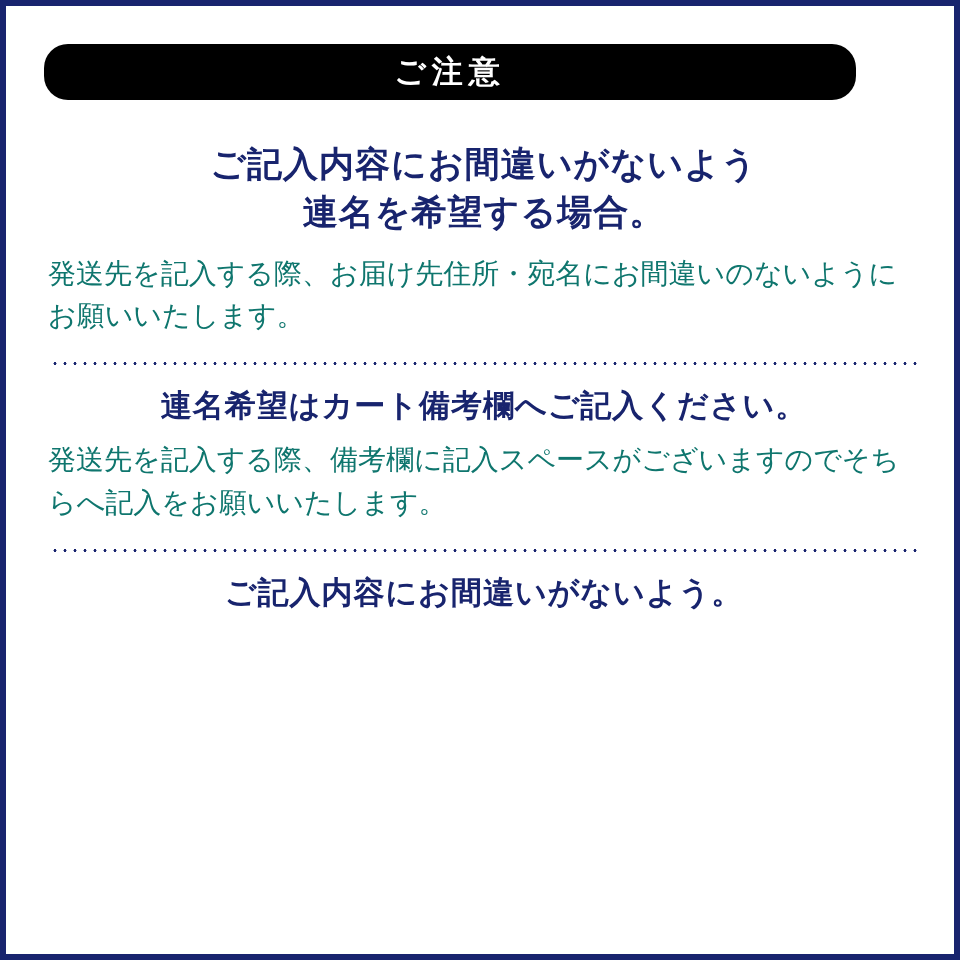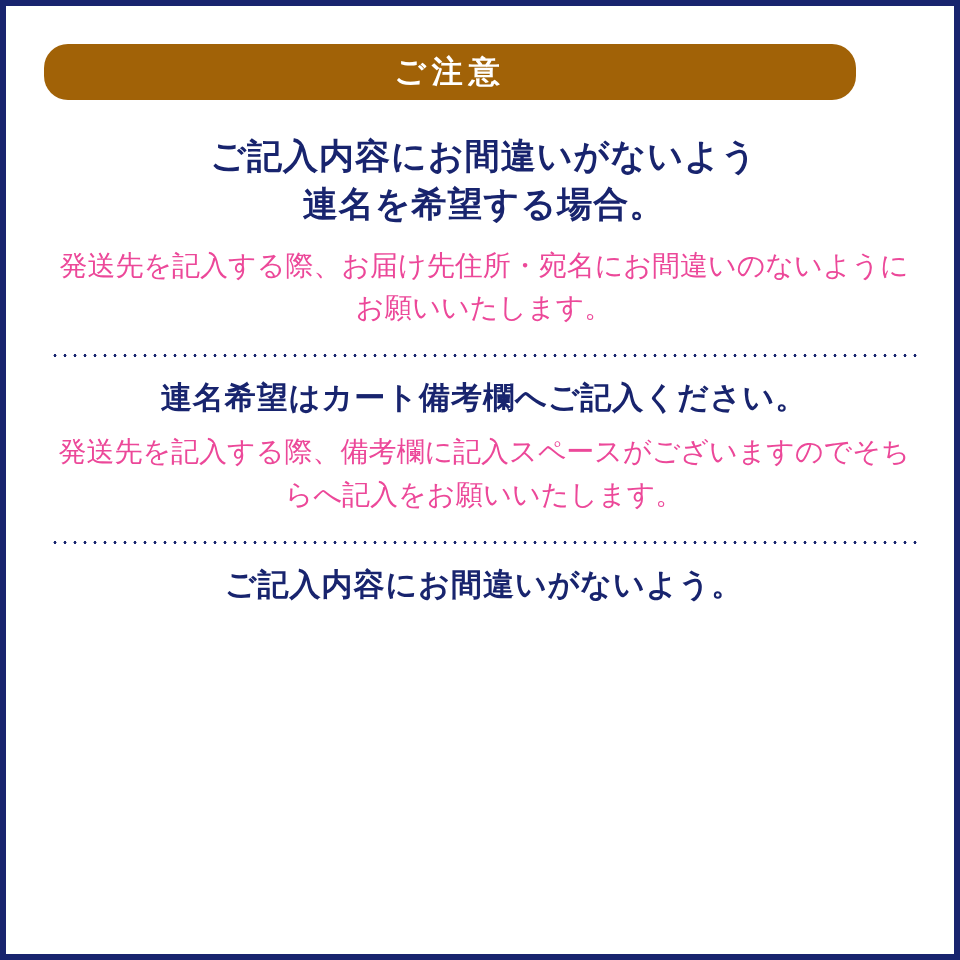--- a/index.html
+++ b/index.html
@@ -28,21 +28,21 @@
     right: 0;
     bottom: 0;
     padding: 0;
   }
   .banner {
     position: absolute;
     left: 38px;
     top: 38px;
     width: 812px;
     height: 56px;
-    background: #a16207;
+    background: #000000;
     color: #ffffff;
     display: flex;
     align-items: center;
     justify-content: center;
     letter-spacing: 6px;
     font-size: 31px;
     font-weight: bold;
     border-radius: 24px;
   }
   .content {
@@ -56,32 +56,32 @@
   }
   .heading {
     color: #18246e;
     font-weight: bold;
     text-align: center;
     line-height: 1.38;
     letter-spacing: 1px;
   }
   .h-main {
     font-size: 35px;
-    margin: 14px 0 16px 0;
+    margin: 22px 0 16px 0;
   }
   .h-sub {
     font-size: 31px;
     margin: 16px 0 10px 0;
   }
   .body-text {
-    color: #ec4899;
+    color: #0f766e;
     font-size: 28px;
     line-height: 1.52;
     letter-spacing: 0px;
-    text-align: center;
+    text-align: left;
     margin: 12px 4px;
   }
   .divider {
     margin: 24px 6px 20px 6px;
     height: 3px;
     background-image: radial-gradient(circle, #18246e 1.4px, rgba(255,255,255,0) 1.6px);
     background-size: 10px 3px;
     background-repeat: repeat-x;
     background-position: 0 center;
   }

